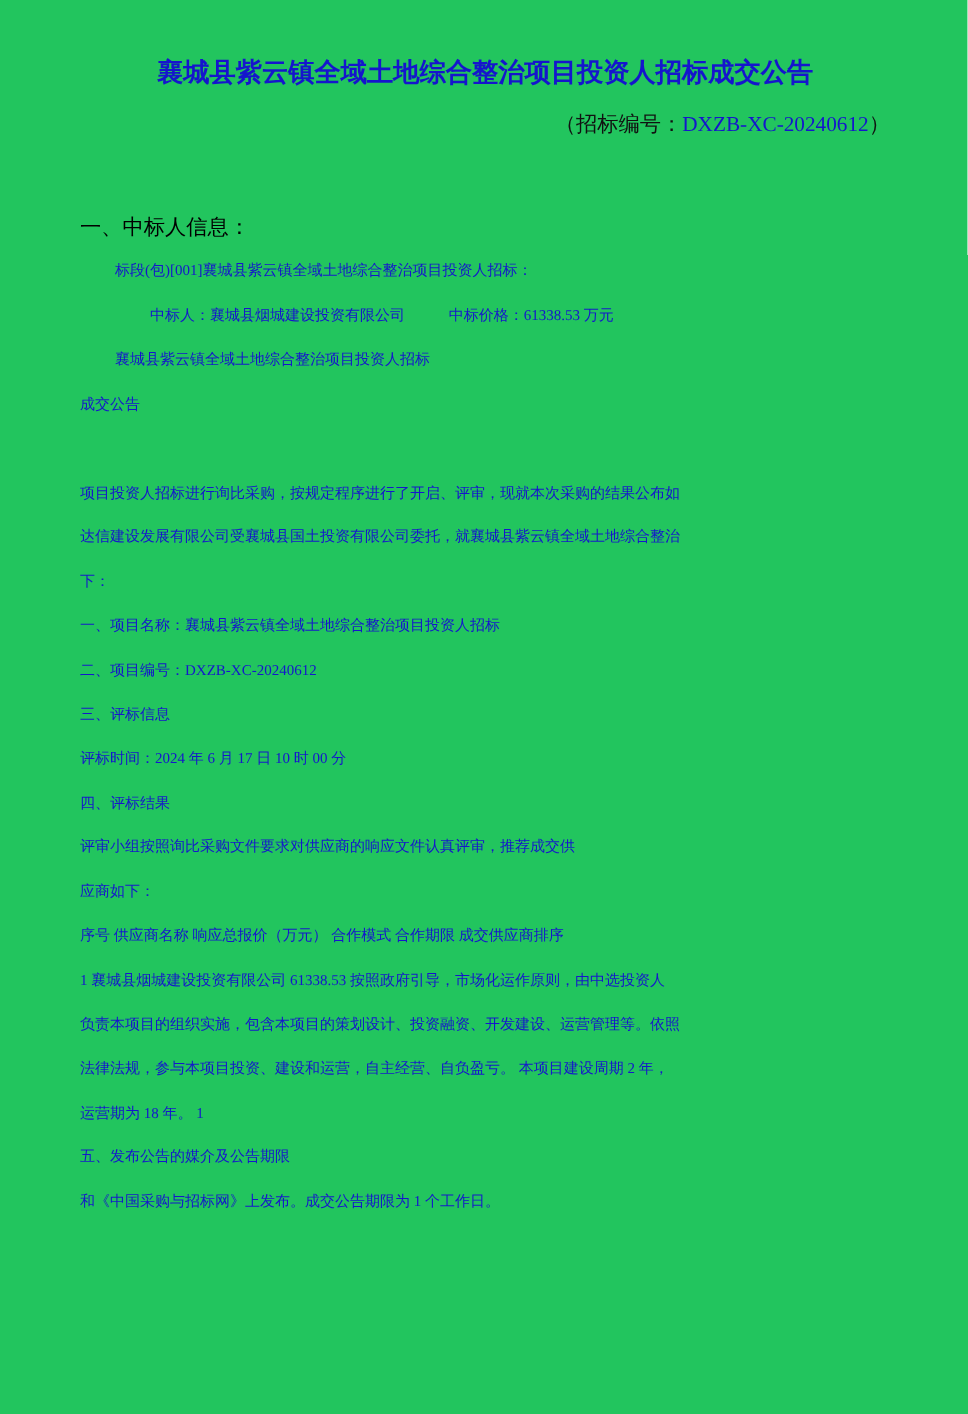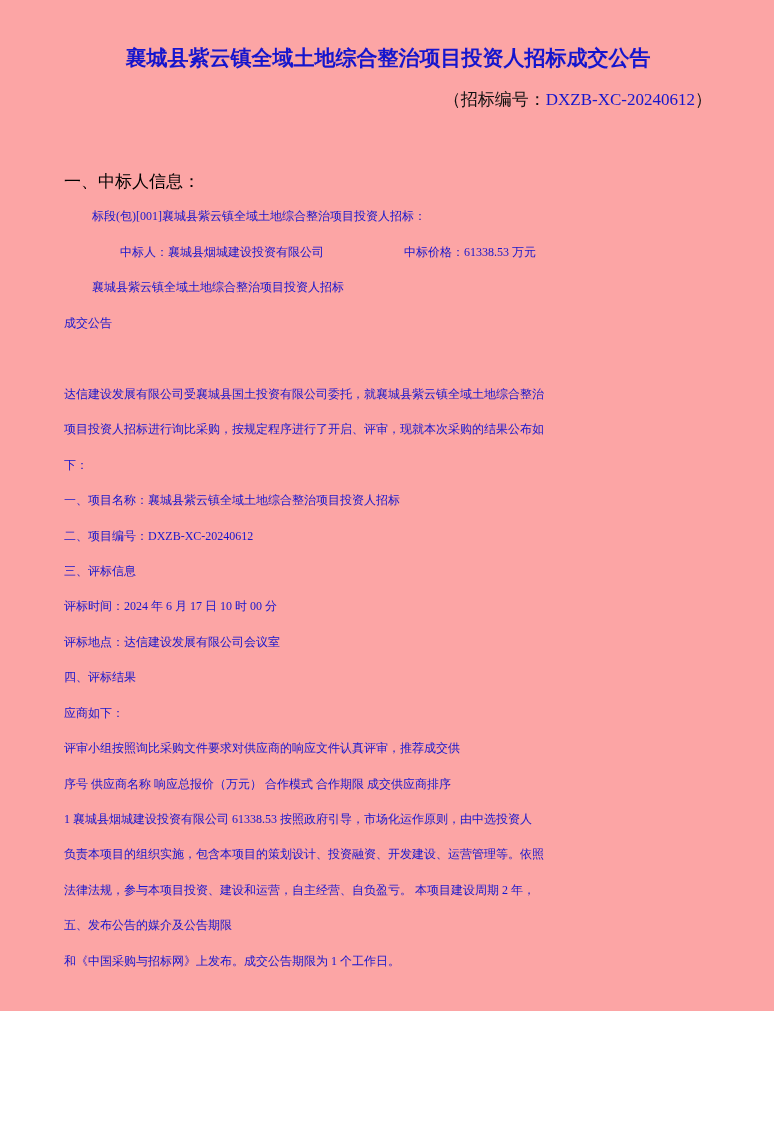--- a/index.html
+++ b/index.html
@@ -1,19 +1,19 @@
 <!DOCTYPE html>
 <html><head>
 <meta charset="utf-8">
 <style>
   html,body{margin:0;padding:0;background:#ffffff;}
   .page{
     position:relative;
-    width:774px;height:1011px;
-    background:#fca5a5;
+    width:774px;height:1131px;
+    background:#22c55e;
     box-sizing:border-box;
     padding:44px 62px 0 64px;
     overflow:hidden;
     font-family:"Liberation Serif","DejaVu Serif",serif;
     color:#1515cd;
   }
   .title{
     text-align:center;
     font-size:21px;
     font-weight:bold;
@@ -35,21 +35,21 @@
     line-height:35.4px;
   }
   .h1-gap{margin-top:52px;}
   .line{
     font-size:12px;
     line-height:35.4px;
     color:#1515cd;
   }
   .indent1{padding-left:28px;}
   .indent2{padding-left:56px;}
-  .price-gap{margin-left:80px;}
+  .price-gap{margin-left:35px;}
   .body-block{margin-top:36px;}
   .body-block .line{color:#1515cd;}
 </style>
 </head>
 <body>
 
 <div class="page">
 
   <div class="title">襄城县紫云镇全域土地综合整治项目投资人招标成交公告</div>
 
@@ -64,32 +64,32 @@
   <div class="line indent2">
     <span>中标人：襄城县烟城建设投资有限公司</span><span class="price-gap">中标价格：61338.53 万元</span>
   </div>
 
 
   <div class="line indent1">襄城县紫云镇全域土地综合整治项目投资人招标</div>
 
   <div class="line">成交公告</div>
 
   <div class="body-block">
+      <div class="line">项目投资人招标进行询比采购，按规定程序进行了开启、评审，现就本次采购的结果公布如</div>
       <div class="line">达信建设发展有限公司受襄城县国土投资有限公司委托，就襄城县紫云镇全域土地综合整治</div>
-      <div class="line">项目投资人招标进行询比采购，按规定程序进行了开启、评审，现就本次采购的结果公布如</div>
       <div class="line">下：</div>
       <div class="line">一、项目名称：襄城县紫云镇全域土地综合整治项目投资人招标</div>
       <div class="line">二、项目编号：DXZB-XC-20240612</div>
       <div class="line">三、评标信息</div>
       <div class="line">评标时间：2024 年 6 月 17 日 10 时 00 分</div>
-      <div class="line">评标地点：达信建设发展有限公司会议室</div>
       <div class="line">四、评标结果</div>
+      <div class="line">评审小组按照询比采购文件要求对供应商的响应文件认真评审，推荐成交供</div>
       <div class="line">应商如下：</div>
-      <div class="line">评审小组按照询比采购文件要求对供应商的响应文件认真评审，推荐成交供</div>
       <div class="line">序号 供应商名称 响应总报价（万元） 合作模式 合作期限 成交供应商排序</div>
       <div class="line">1 襄城县烟城建设投资有限公司 61338.53 按照政府引导，市场化运作原则，由中选投资人</div>
       <div class="line">负责本项目的组织实施，包含本项目的策划设计、投资融资、开发建设、运营管理等。依照</div>
       <div class="line">法律法规，参与本项目投资、建设和运营，自主经营、自负盈亏。 本项目建设周期 2 年，</div>
+      <div class="line">运营期为 18 年。 1</div>
       <div class="line">五、发布公告的媒介及公告期限</div>
       <div class="line">和《中国采购与招标网》上发布。成交公告期限为 1 个工作日。</div>
     </div>
 
 </div>
 
 </body></html>

